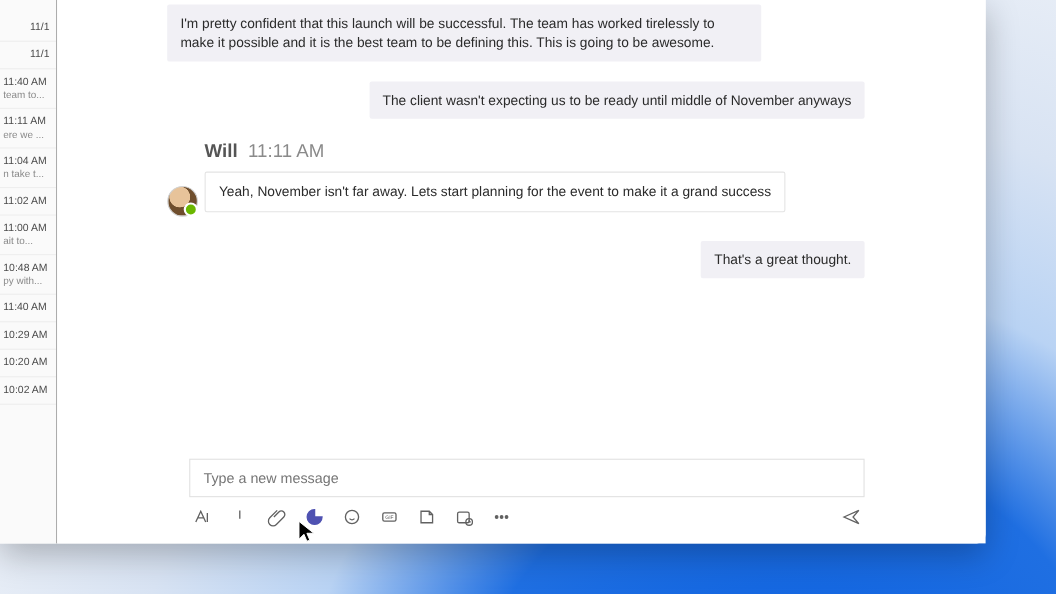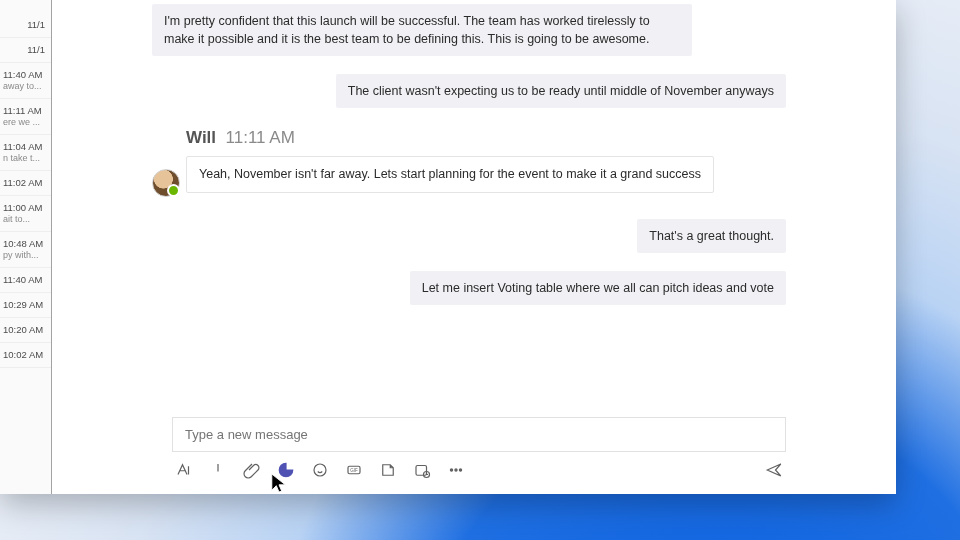--- a/index.html
+++ b/index.html
@@ -114,21 +114,21 @@
 
   <div class="rail" id="rail">
       <div class="rail-item right">
         <div class="t1">11/1</div>
       </div>
       <div class="rail-item right">
         <div class="t1">11/1</div>
       </div>
       <div class="rail-item">
         <div class="t1">11:40 AM</div>
-        <div class="t2">away to...</div>
+        <div class="t2">team to...</div>
       </div>
       <div class="rail-item">
         <div class="t1">11:11 AM</div>
         <div class="t2">ere we ...</div>
       </div>
       <div class="rail-item">
         <div class="t1">11:04 AM</div>
         <div class="t2">n take t...</div>
       </div>
       <div class="rail-item">
@@ -174,23 +174,20 @@
       </div>
       <div class="with-avatar">
         <div class="avatar"></div>
         <div class="msg bubble">Yeah, November isn't far away. Lets start planning for the event to make it a grand success</div>
       </div>
 
       <div class="spacer"></div>
 
       <div class="row right">
         <div class="msg bubble">That's a great thought.</div>
-      </div>
-      <div class="row right" style="margin-top:10px;">
-        <div class="msg bubble">Let me insert Voting table where we all can pitch ideas and vote</div>
       </div>
 
     </div>
 
     <div class="compose">
       <input class="compose-input" type="text" placeholder="Type a new message" style="">
       <div class="toolbar">
 
         <div class="tb-btn">
           <svg viewBox="0 0 24 24">

